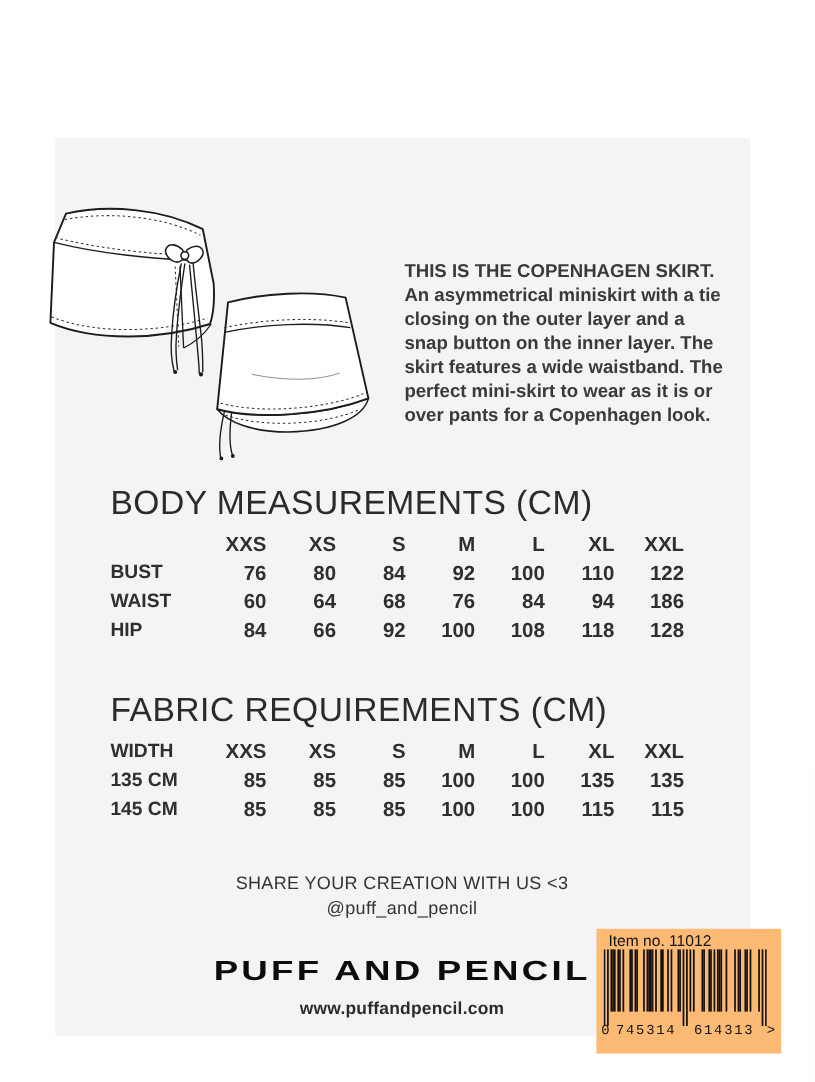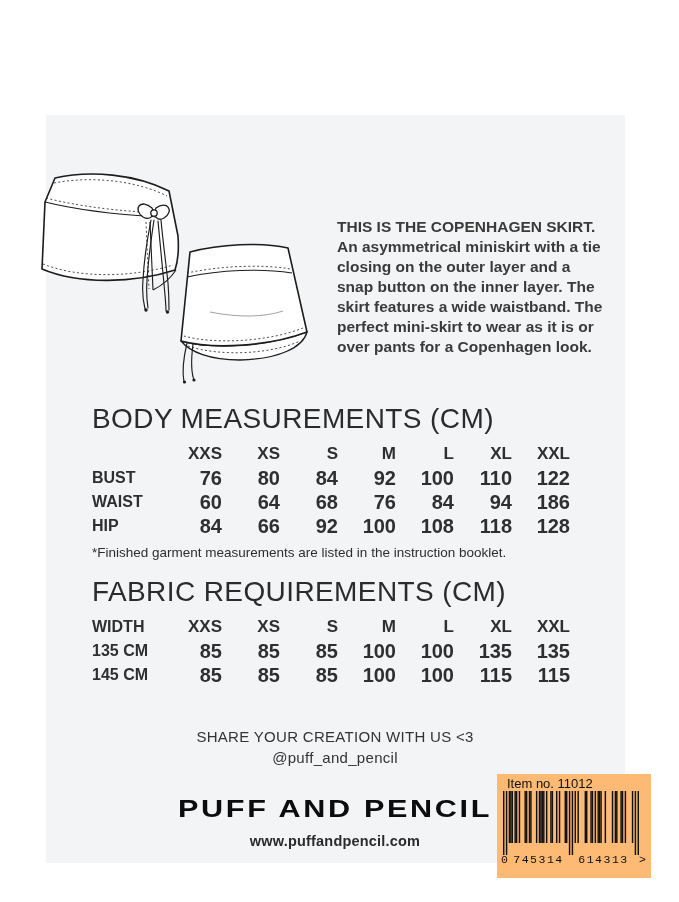--- a/index.html
+++ b/index.html
@@ -20,21 +20,21 @@
     position:absolute; left:337px; top:217px; width:268px;
     font-size:15.5px; line-height:20px; font-weight:700; color:#3a3a3a;
   }
 
   .section { position:absolute; left:92px; width:486px; }
   .section h2 {
     margin:0 0 7px 0; font-size:28px; font-weight:400; letter-spacing:.4px;
     color:#2b2b2b; white-space:nowrap;
   }
   .tr { display:grid; grid-template-columns:72px repeat(7,58px); line-height:24px; }
-  .tr .c  { text-align:right; font-size:20px; font-weight:700; color:#2f2f2f; }
+  .tr .c  { text-align:right; font-size:17px; font-weight:700; color:#2f2f2f; }
   .tr .lbl{ text-align:left;  font-size:16px; font-weight:700; color:#2f2f2f; }
   .tr.head .c { font-size:17px; }
   .footnote { margin-top:7px; font-size:13.5px; font-weight:400; color:#2d2d2d; }
 
   .social {
     position:absolute; left:92px; top:726px; width:486px;
     text-align:center; font-size:15px; line-height:21px; color:#333; letter-spacing:.3px;
   }
   .logo-wrap { position:absolute; left:92px; top:796px; width:486px; text-align:center; }
   .logo {
@@ -153,21 +153,20 @@
       <span class="lbl">HIP</span>
       <span class="c">84</span>
       <span class="c">66</span>
       <span class="c">92</span>
       <span class="c">100</span>
       <span class="c">108</span>
       <span class="c">118</span>
       <span class="c">128</span>
     </div>
   </div>
-  <div class="footnote">*Finished garment measurements are listed in the instruction booklet.</div>
 </div>
 
 <div class="section" style="top:576px;">
   <h2>FABRIC REQUIREMENTS (CM)</h2>
   <div>
     <div class="tr head">
       <span class="lbl">WIDTH</span>
       <span class="c">XXS</span>
       <span class="c">XS</span>
       <span class="c">S</span>

